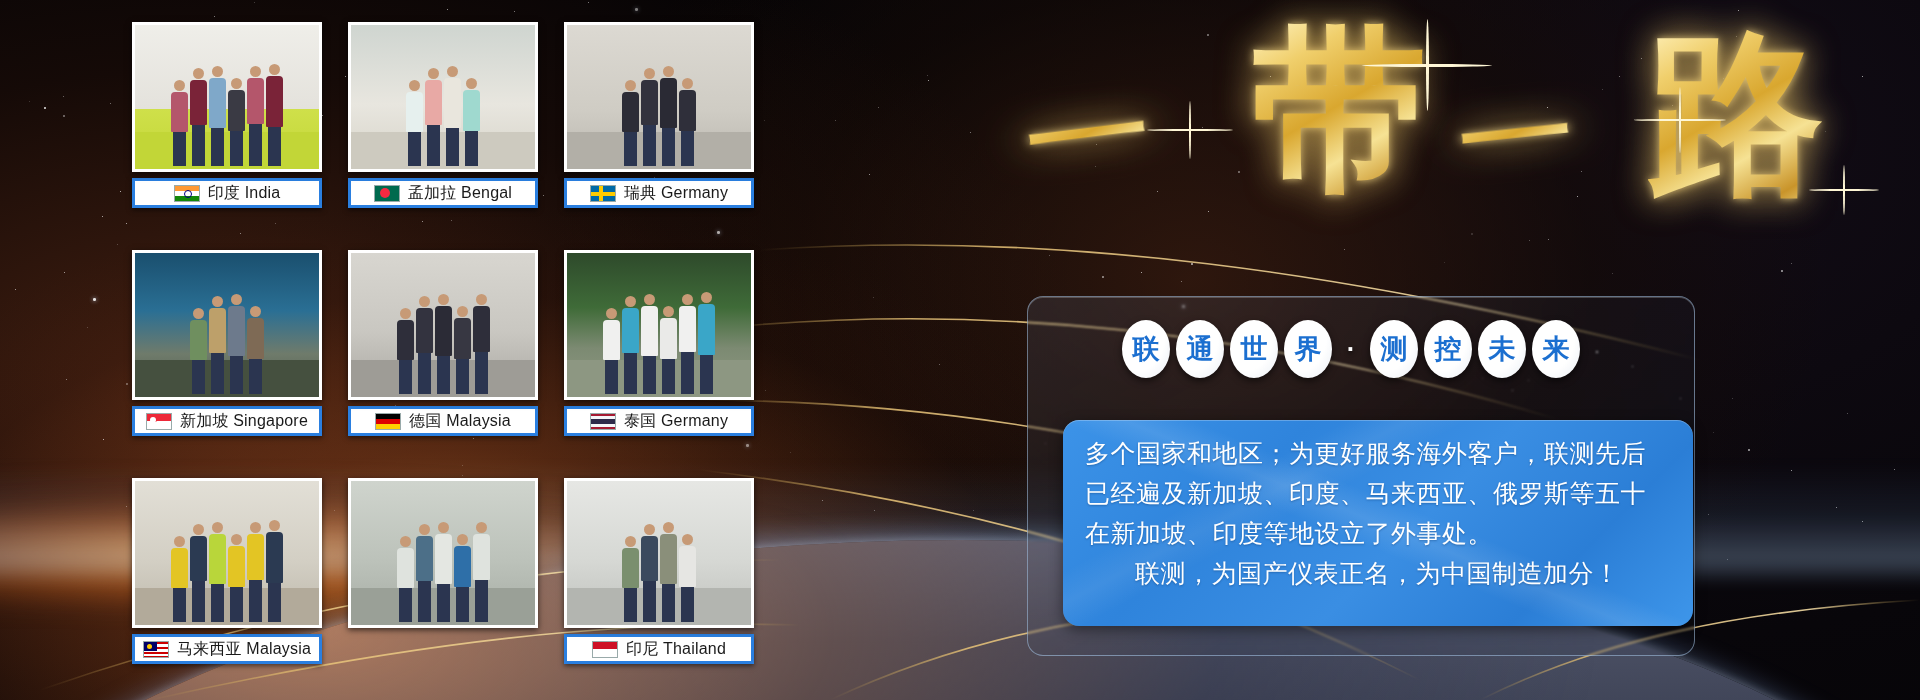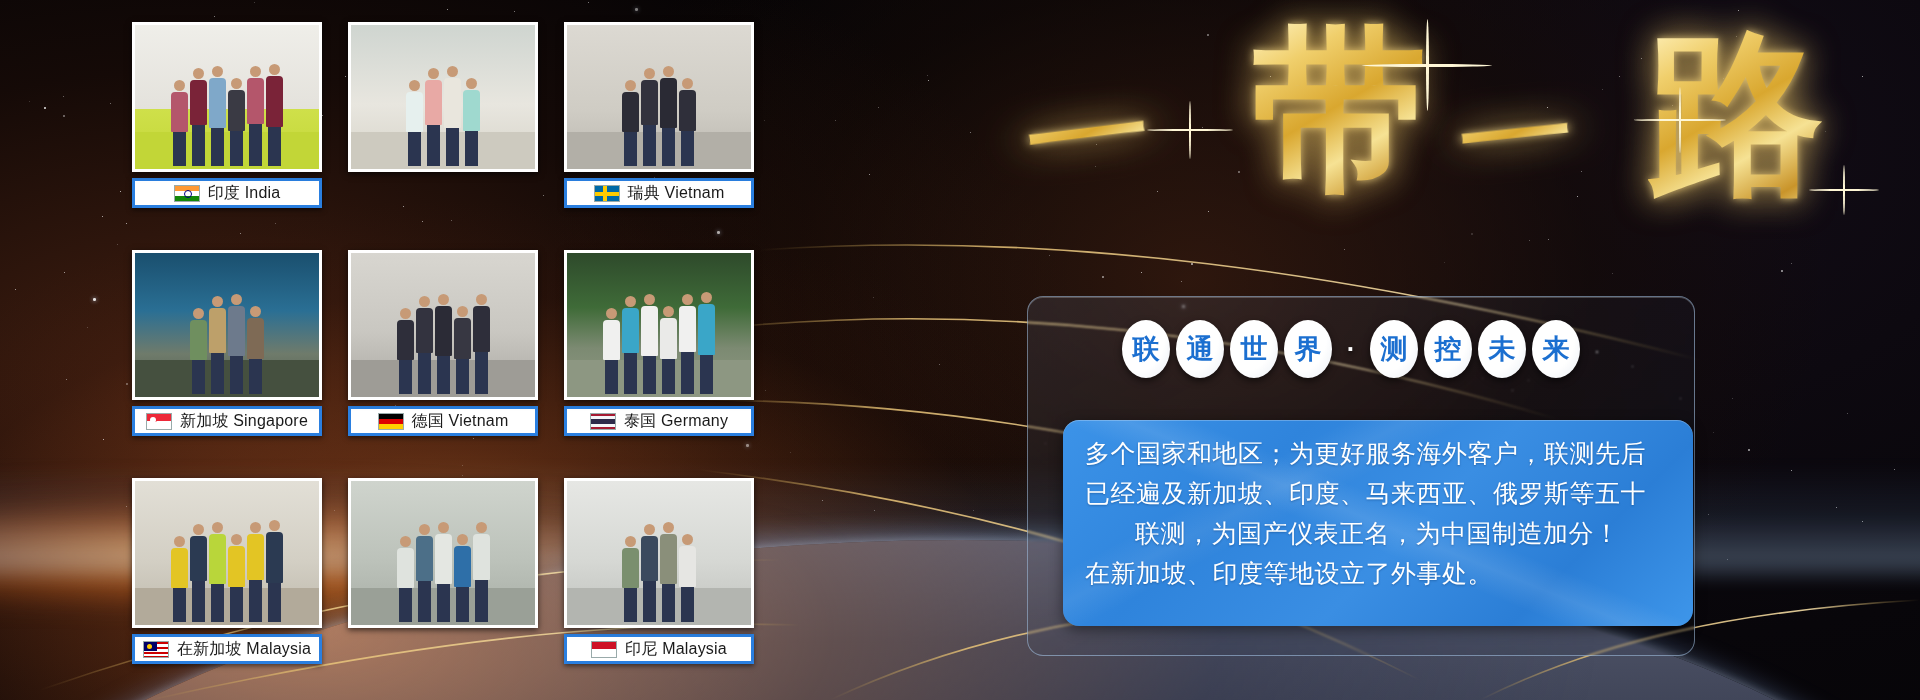--- a/index.html
+++ b/index.html
@@ -471,20 +471,24 @@
               <div class="body" style="background: rgb(233, 230, 221); height: 50px;"></div>
               <div class="legs" style="height: 38px;"></div>
             </div>
             <div class="p">
               <div class="head"></div>
               <div class="body" style="background: rgb(159, 217, 207); height: 41px;"></div>
               <div class="legs" style="height: 35px;"></div>
             </div>
           </div>
         </div>
+        <div class="caption">
+          <span class="flag fl-bengal"></span>
+          <span class="cap-text">孟加拉 Bengal</span>
+        </div>
       </div>
       <div class="photo-card">
         <div class="photo-thumb">
           <div class="scene" style="background: linear-gradient(rgb(220, 217, 210) 0%, rgb(207, 204, 196) 60%, rgb(185, 182, 174) 100%);"></div>
           <div class="floor" style="background: rgb(178, 175, 167);"></div>
           <div class="ppl">
             <div class="p">
               <div class="head"></div>
               <div class="body" style="background: rgb(44, 44, 54); height: 40px;"></div>
               <div class="legs" style="height: 34px;"></div>
@@ -501,21 +505,21 @@
             </div>
             <div class="p">
               <div class="head"></div>
               <div class="body" style="background: rgb(47, 47, 58); height: 41px;"></div>
               <div class="legs" style="height: 35px;"></div>
             </div>
           </div>
         </div>
         <div class="caption">
           <span class="flag fl-sweden"></span>
-          <span class="cap-text">瑞典 Vietnam</span>
+          <span class="cap-text">瑞典 Germany</span>
         </div>
       </div>
       <div class="photo-card">
         <div class="photo-thumb">
           <div class="scene" style="background: linear-gradient(rgb(26, 79, 110) 0%, rgb(42, 111, 148) 40%, rgb(111, 123, 107) 70%, rgb(78, 90, 76) 100%);"></div>
           <div class="floor" style="background: rgb(69, 80, 63);"></div>
           <div class="ppl">
             <div class="p">
               <div class="head"></div>
               <div class="body" style="background: rgb(111, 143, 95); height: 40px;"></div>
@@ -570,21 +574,21 @@
             </div>
             <div class="p">
               <div class="head"></div>
               <div class="body" style="background: rgb(46, 46, 58); height: 46px;"></div>
               <div class="legs" style="height: 42px;"></div>
             </div>
           </div>
         </div>
         <div class="caption">
           <span class="flag fl-germany"></span>
-          <span class="cap-text">德国 Vietnam</span>
+          <span class="cap-text">德国 Malaysia</span>
         </div>
       </div>
       <div class="photo-card">
         <div class="photo-thumb">
           <div class="scene" style="background: linear-gradient(rgb(46, 74, 43) 0%, rgb(63, 107, 56) 38%, rgb(124, 138, 114) 66%, rgb(144, 154, 132) 100%);"></div>
           <div class="floor" style="background: rgb(141, 151, 130);"></div>
           <div class="ppl">
             <div class="p">
               <div class="head"></div>
               <div class="body" style="background: rgb(240, 240, 239); height: 40px;"></div>
@@ -654,21 +658,21 @@
             </div>
             <div class="p">
               <div class="head"></div>
               <div class="body" style="background: rgb(43, 58, 82); height: 51px;"></div>
               <div class="legs" style="height: 39px;"></div>
             </div>
           </div>
         </div>
         <div class="caption">
           <span class="flag fl-malaysia"></span>
-          <span class="cap-text">在新加坡 Malaysia</span>
+          <span class="cap-text">马来西亚 Malaysia</span>
         </div>
       </div>
       <div class="photo-card">
         <div class="photo-thumb">
           <div class="scene" style="background: linear-gradient(rgb(207, 212, 205) 0%, rgb(188, 194, 186) 55%, rgb(166, 172, 164) 100%);"></div>
           <div class="floor" style="background: rgb(154, 160, 151);"></div>
           <div class="ppl">
             <div class="p">
               <div class="head"></div>
               <div class="body" style="background: rgb(223, 227, 222); height: 40px;"></div>
@@ -719,21 +723,21 @@
             </div>
             <div class="p">
               <div class="head"></div>
               <div class="body" style="background: rgb(230, 230, 227); height: 41px;"></div>
               <div class="legs" style="height: 35px;"></div>
             </div>
           </div>
         </div>
         <div class="caption">
           <span class="flag fl-indonesia"></span>
-          <span class="cap-text">印尼 Malaysia</span>
+          <span class="cap-text">印尼 Thailand</span>
         </div>
       </div>
     </div>
 
   <div id="info-panel"></div>
 
   <div id="slogan">
       <span class="sl-char">联</span>
       <span class="sl-char">通</span>
       <span class="sl-char">世</span>
@@ -741,17 +745,17 @@
       <span class="sl-dot">·</span>
       <span class="sl-char">测</span>
       <span class="sl-char">控</span>
       <span class="sl-char">未</span>
       <span class="sl-char">来</span>
     </div>
 
   <div id="blue-box">
       <div class="bb-line">多个国家和地区；为更好服务海外客户，联测先后</div>
       <div class="bb-line">已经遍及新加坡、印度、马来西亚、俄罗斯等五十</div>
+      <div class="bb-line">在新加坡、印度等地设立了外事处。</div>
       <div class="bb-line bb-indent">联测，为国产仪表正名，为中国制造加分！</div>
-      <div class="bb-line">在新加坡、印度等地设立了外事处。</div>
     </div>
 
 </div>
 
 </body></html>

